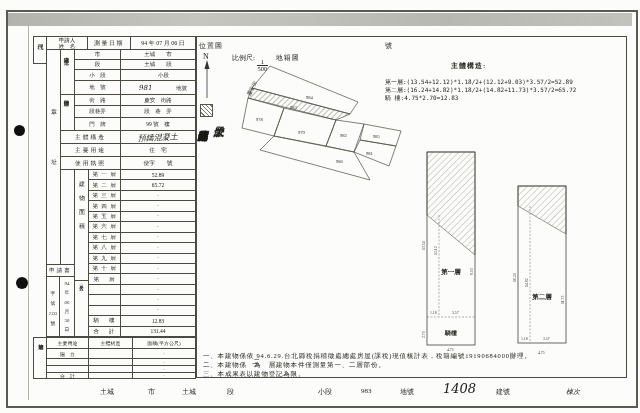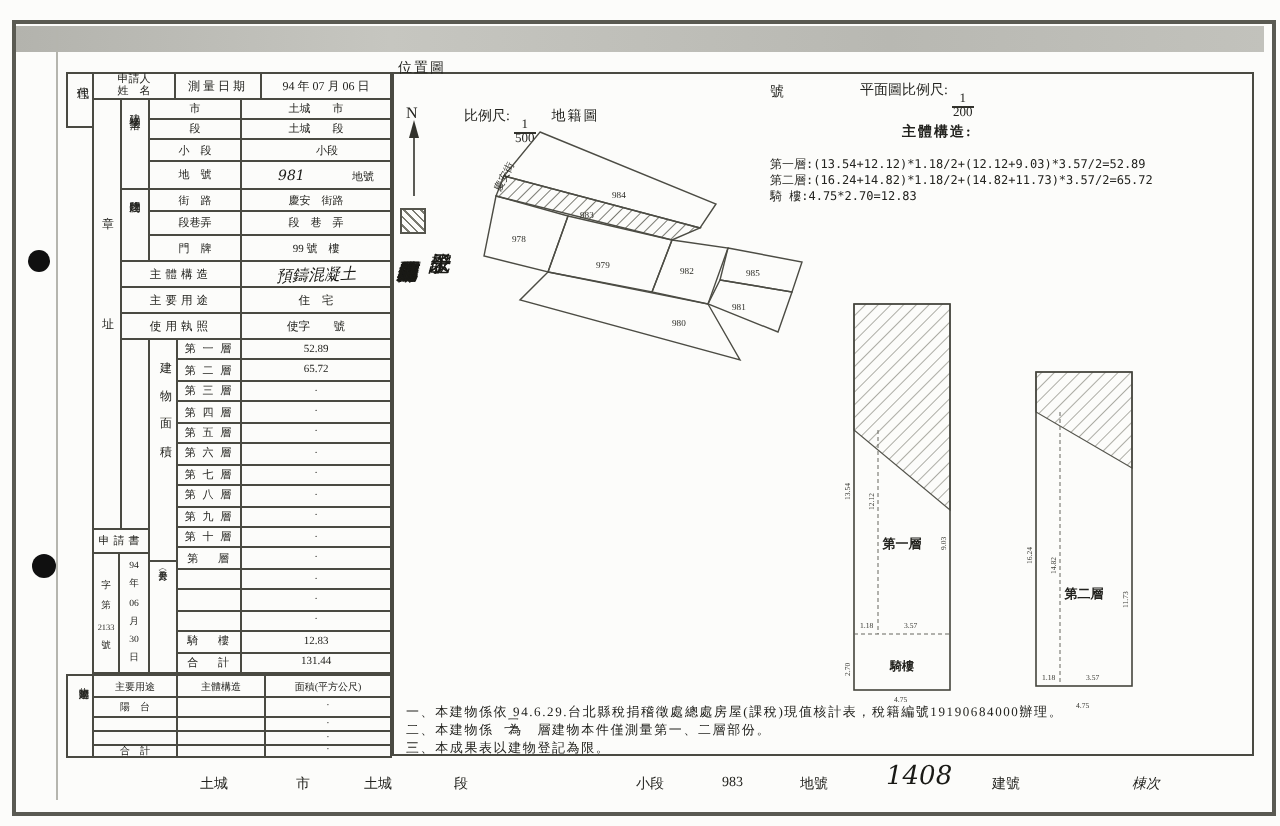--- a/index.html
+++ b/index.html
@@ -262,45 +262,38 @@
   <div class="cell flex-c" style="left:46px;top:372px;width:43px;height:7px;font-size:5px;">
       <span>合　計</span>
     </div>
   <div class="cell" style="left:88px;top:372px;width:45px;height:7px;"></div>
   <div class="cell flex-c" style="left:132px;top:372px;width:64px;height:7px;font-size:5px;">
       <span>·</span>
     </div>
 
   <div class="cell" style="left:196px;top:36px;width:431px;height:342px;"></div>
 
-  <div class="abs" style="left:199px;top:29px;font-size:7px;letter-spacing:1px;">位置圖</div>
+  <div class="abs" style="left:199px;top:41px;font-size:7px;letter-spacing:1px;">位置圖</div>
 
   <div class="abs" style="left:203px;top:52px;font-size:8px;">N</div>
   <svg class="abs" style="left:200px;top:60px;" width="14" height="40" viewBox="0 0 14 40">
     <line x1="7" y1="8" x2="7" y2="38" stroke="#33332d" stroke-width="0.8"></line>
     <polygon points="7,0 4.5,9 9.5,9" fill="#33332d"></polygon>
   </svg>
 
   <div class="abs" style="left:232px;top:53px;font-size:7px;">
     <span>比例尺:</span>
     <span class="frac" style="font-size:6.5px;">
       <span class="num">1</span>
       <span>500</span>
     </span>
     <span style="margin-left:6px;letter-spacing:1px;">地籍圖</span>
   </div>
   <div class="abs" style="left:385px;top:41px;font-size:7px;">號</div>
 
-  <div class="abs" style="left:430px;top:40px;font-size:7px;">
-    <span>平面圖比例尺:</span>
-    <span class="frac" style="font-size:6.5px;">
-      <span class="num">1</span>
-      <span>200</span>
-    </span>
-  </div>
 
   <div class="abs" style="left:451px;top:61px;font-size:7px;font-weight:bold;letter-spacing:1px;">主體構造:</div>
   <div class="abs" style="left:385px;top:78px;font-size:6px;font-family:'DejaVu Sans Mono',monospace;white-space:nowrap;">第一層:(13.54+12.12)*1.18/2+(12.12+9.03)*3.57/2=52.89</div>
   <div class="abs" style="left:385px;top:86px;font-size:6px;font-family:'DejaVu Sans Mono',monospace;white-space:nowrap;">第二層:(16.24+14.82)*1.18/2+(14.82+11.73)*3.57/2=65.72</div>
   <div class="abs" style="left:385px;top:94px;font-size:6px;font-family:'DejaVu Sans Mono',monospace;white-space:nowrap;">騎 樓:4.75*2.70=12.83</div>
 
   <svg class="abs" style="left:240px;top:62px;" width="170" height="125" viewBox="0 0 170 125">
     <defs>
       <pattern id="hatchMap" width="4" height="4" patternUnits="userSpaceOnUse" patternTransform="rotate(45)">
         <line x1="0" y1="0" x2="0" y2="4" stroke="#6b6b62" stroke-width="0.9"></line>

